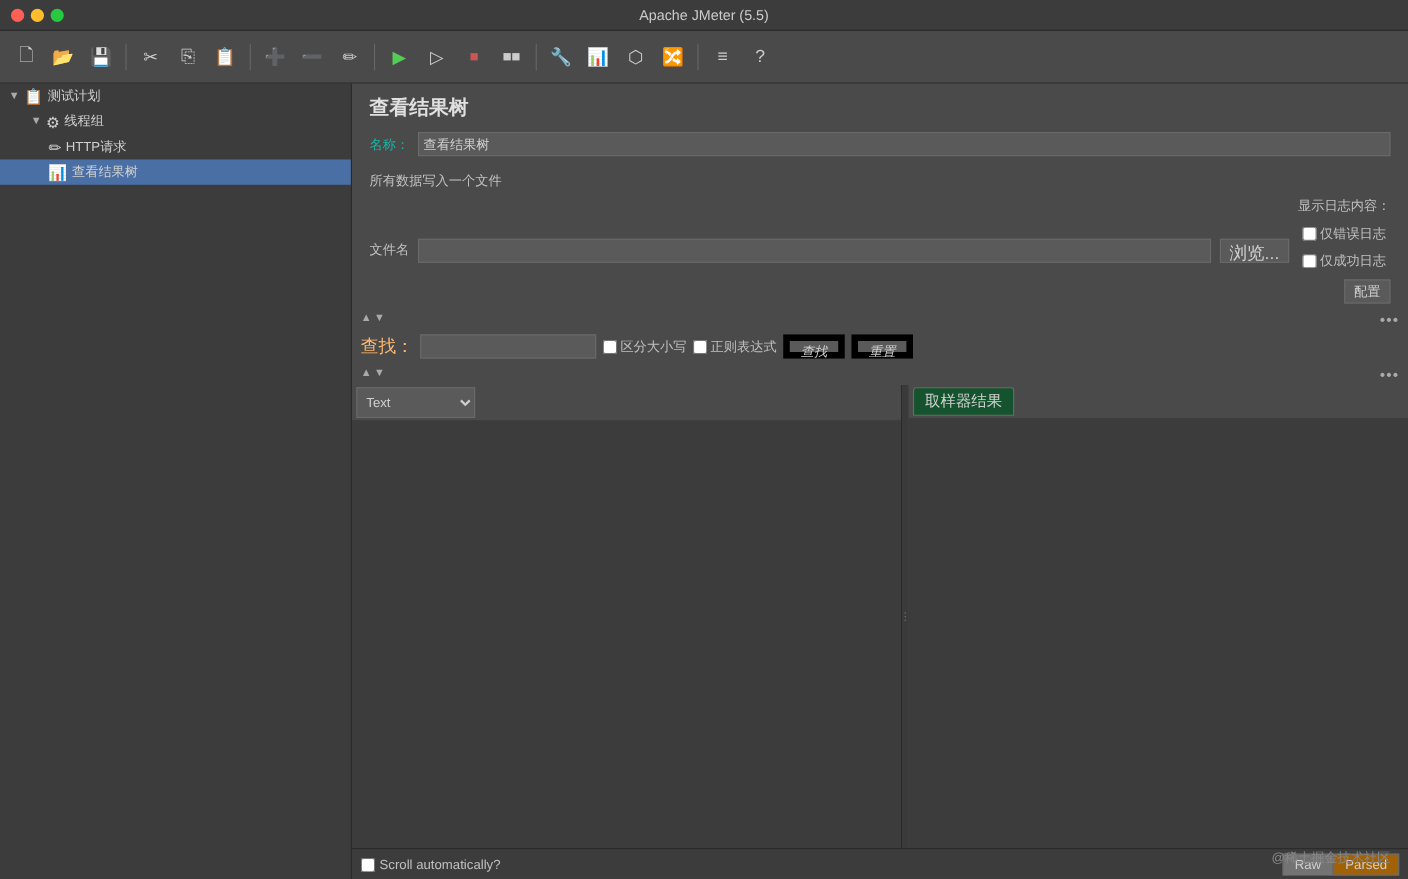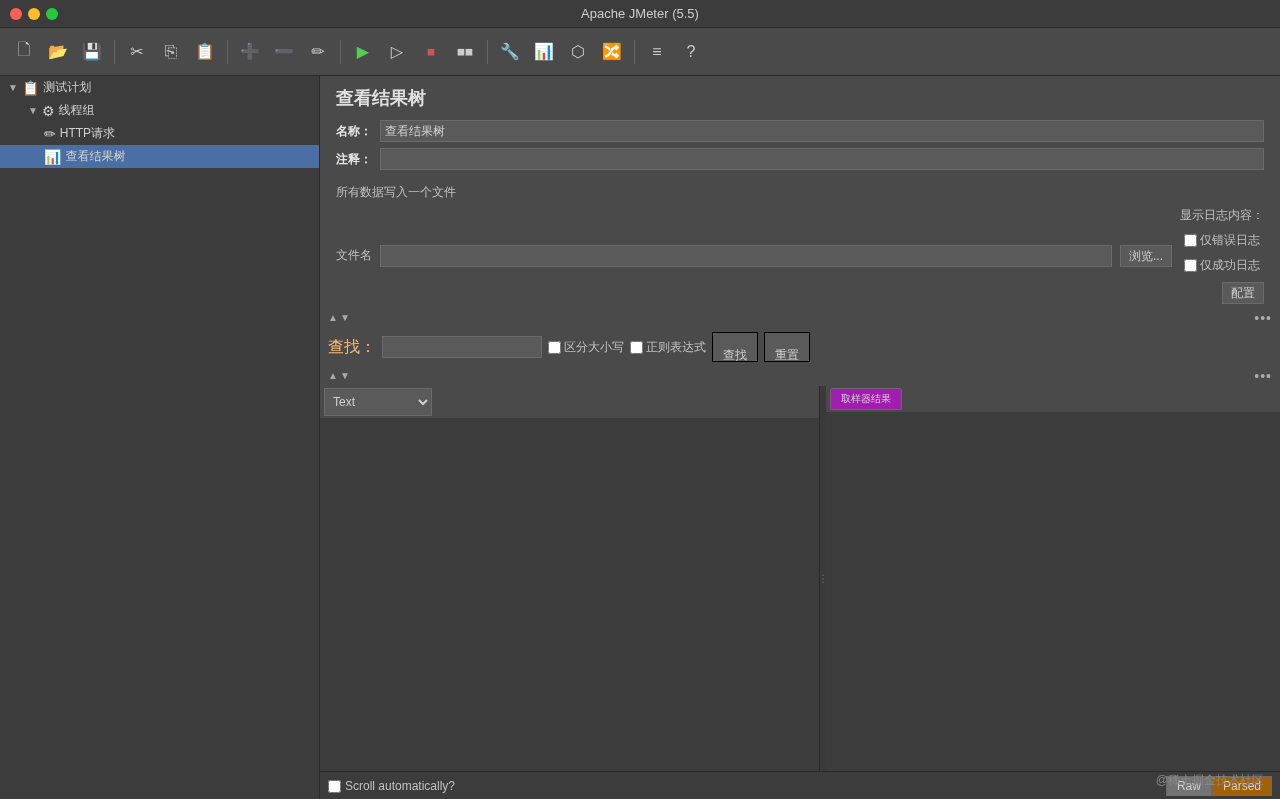--- a/index.html
+++ b/index.html
@@ -131,25 +131,24 @@
     }
 
     .form-row {
       display: flex;
       align-items: center;
       margin-bottom: 6px;
       gap: 8px;
     }
 
     .form-label {
-      color: #e5e5e5;
+      color: #14b8a6;
       min-width: 36px;
       font-size: 12px;
       text-align: left;
-      font-weight: bold;
     }
 
     .form-input {
       flex: 1;
       height: 22px;
       background: #5a5a5a;
       border: 1px solid #6a6a6a;
       color: #d0d0d0;
       font-size: 12px;
       padding: 0 4px;
@@ -177,21 +176,21 @@
       color: #d0d0d0;
       font-size: 12px;
       padding: 0 4px;
       outline: none;
     }
     .browse-btn {
       padding: 2px 8px;
       background: #5a5a5a;
       border: 1px solid #6a6a6a;
       color: #d0d0d0;
-      font-size: 12px;
+      font-size: 16px;
       cursor: pointer;
       height: 22px;
     }
     .log-options {
       display: flex;
       align-items: center;
       gap: 8px;
       font-size: 12px;
       color: #c0c0c0;
       flex-direction: column;
@@ -249,27 +248,28 @@
       outline: none;
     }
     .checkbox-label {
       display: flex;
       align-items: center;
       gap: 3px;
       color: #c0c0c0;
       font-size: 12px;
     }
     .action-btn {
-      padding: 14px 10px;
-      background: #5a5a5a;
-      border: 1px solid #000000;
+      padding: 2px 10px;
+      background: #5a5a5a;
+      border: 6px solid #000000;
       color: #d0d0d0;
       font-size: 12px;
       cursor: pointer;
       height: 22px;
+      font-style: italic;
     }
 
     
     .split-pane {
       flex: 1;
       display: flex;
       overflow: hidden;
       position: relative;
     }
 
@@ -308,24 +308,24 @@
 
     .right-pane {
       flex: 1;
       display: flex;
       flex-direction: column;
       overflow: hidden;
     }
 
     .sampler-tab {
       padding: 3px 10px;
-      background: #a21caf;
-      border: 1px solid #6a6a6a;
-      color: #d0d0d0;
-      font-size: 10px;
+      background: #14532d;
+      border: 1px solid #6a6a6a;
+      color: #d0d0d0;
+      font-size: 14px;
       cursor: pointer;
       border-radius: 3px 3px 0 0;
     }
 
     .right-pane-content {
       flex: 1;
       background: #3c3c3c;
       overflow: auto;
     }
 
@@ -454,24 +454,20 @@
 
   <div class="content">
 
     <div class="panel-title">查看结果树</div>
 
     <div class="form-section">
       <div class="form-row">
         <span class="form-label">名称：</span>
         <input class="form-input" type="text" value="查看结果树" style="">
       </div>
-      <div class="form-row">
-        <span class="form-label">注释：</span>
-        <input class="form-input" type="text" value="" style="">
-      </div>
     </div>
 
     <div class="section-header">所有数据写入一个文件</div>
 
     <div class="file-row">
       <span class="file-label">文件名</span>
       <input class="file-input" type="text" value="" style="">
       <button class="browse-btn">浏览...</button>
       <div class="log-options">
         <span>显示日志内容：</span>

